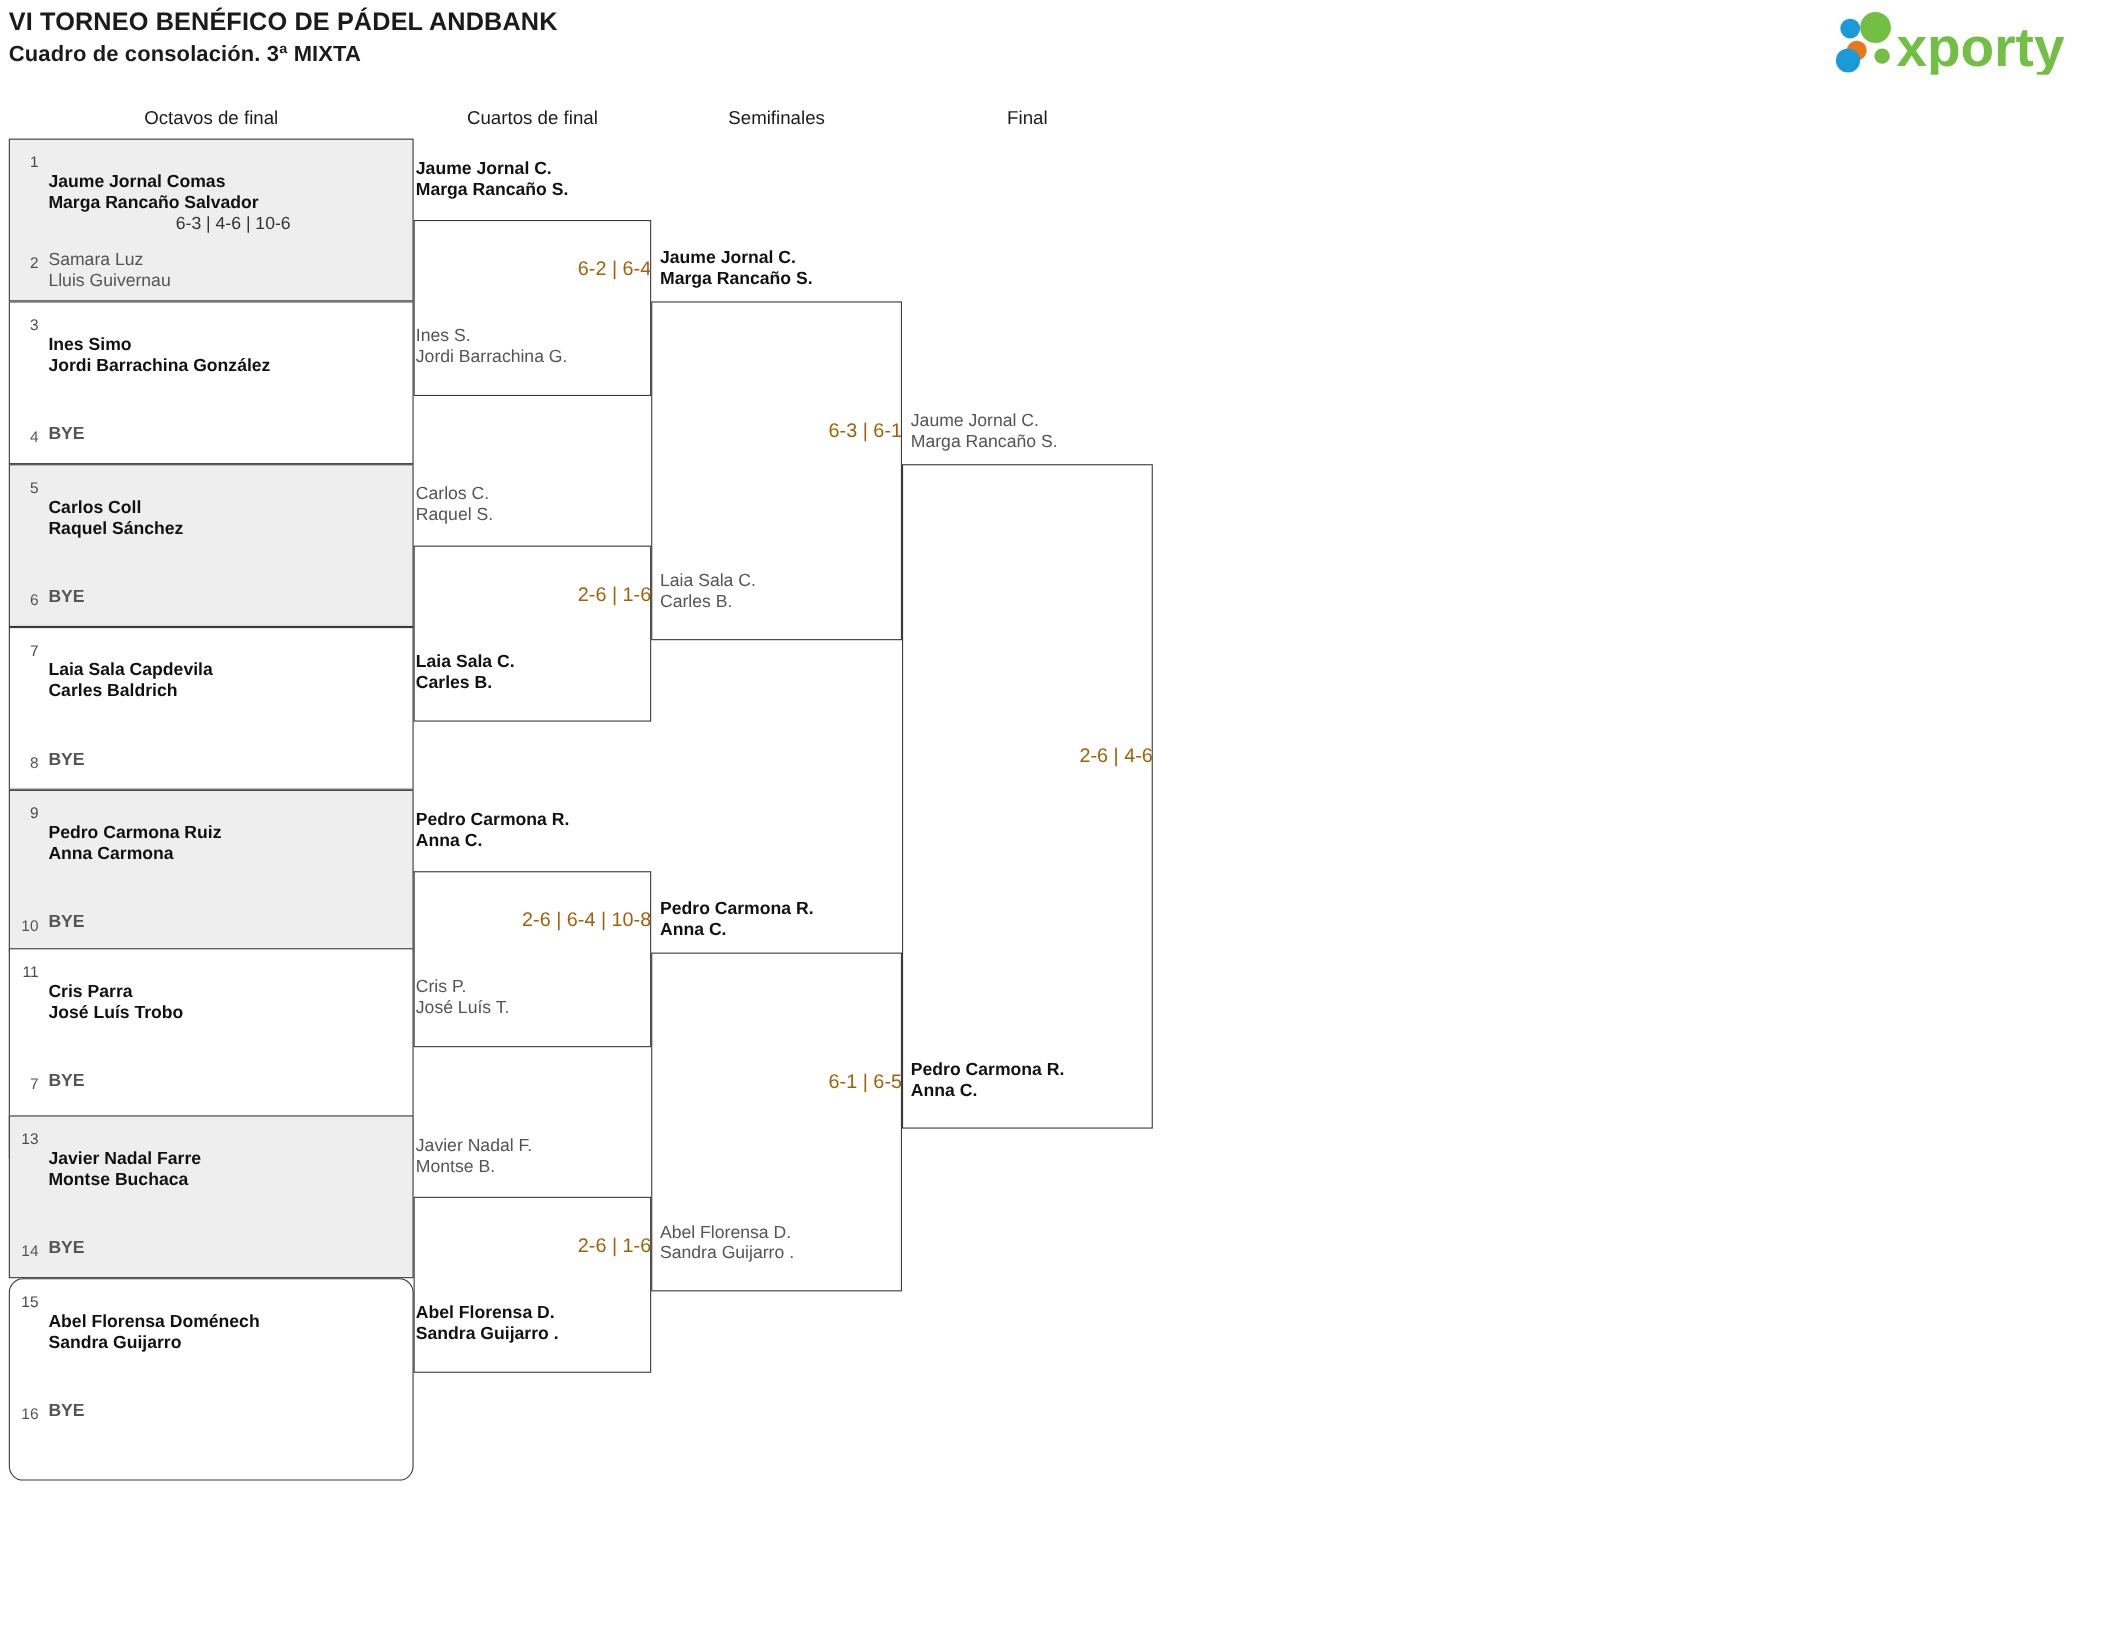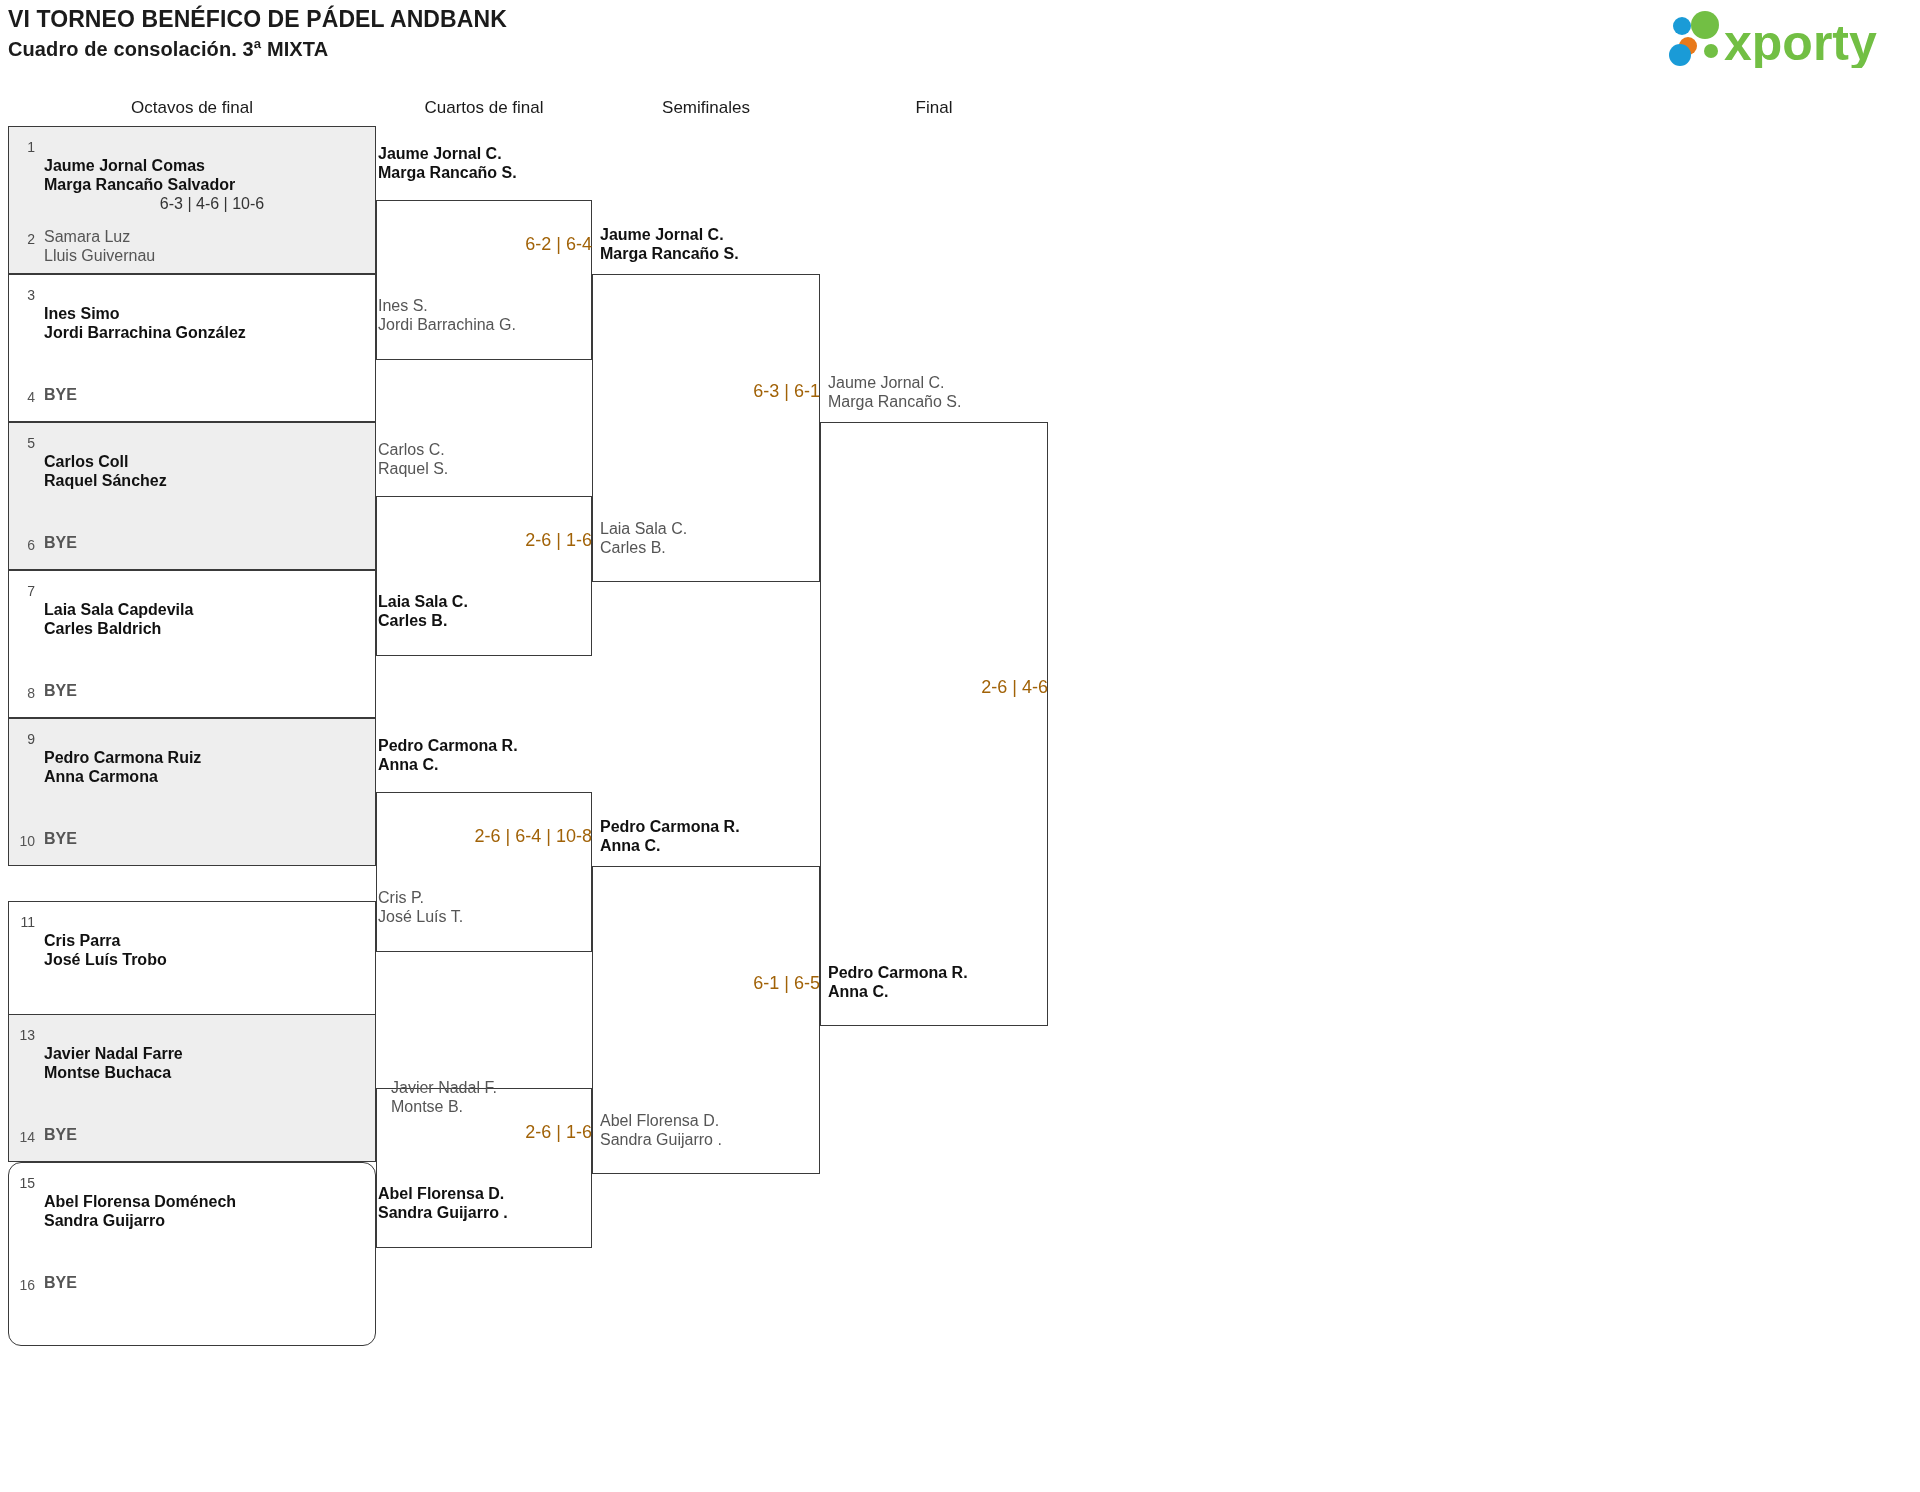--- a/index.html
+++ b/index.html
@@ -177,21 +177,21 @@
     </div>
     <div class="seedrow loser bye" style="top:110px;">
       <div class="seed">10</div>
       <div class="players">
         <div class="p">BYE</div>
       </div>
     </div>
   </div>
   <div class="r1-score" style="top:787px;"></div>
 
-  <div class="r1-cell topline bottomline" style="top:901px;height:191px;">
+  <div class="r1-cell topline bottomline" style="top:862px;height:191px;">
     <div class="seedrow winner" style="top:8px;">
       <div class="seed">11</div>
       <div class="players">
         <div class="p">Cris Parra</div>
         <div class="p">José Luís Trobo</div>
       </div>
     </div>
     <div class="seedrow loser bye" style="top:110px;">
       <div class="seed">7</div>
       <div class="players">
@@ -262,21 +262,21 @@
     <div>Pedro Carmona R.</div>
     <div>Anna C.</div>
   </div>
   <div class="mlabel loser" style="left:378px;top:888px;">
     <div>Cris P.</div>
     <div>José Luís T.</div>
   </div>
   <div class="mscore" style="left:376px;top:826px;width:216px;">2-6 | 6-4 | 10-8</div>
 
   <div class="mbox" style="left:376px;top:1088px;width:216px;height:160px;"></div>
-  <div class="mlabel loser" style="left:391px;top:1032px;margin-top:46px;">
+  <div class="mlabel loser" style="left:378px;top:1032px;">
     <div>Javier Nadal F.</div>
     <div>Montse B.</div>
   </div>
   <div class="mlabel winner" style="left:378px;top:1184px;">
     <div>Abel Florensa D.</div>
     <div>Sandra Guijarro .</div>
   </div>
   <div class="mscore" style="left:376px;top:1122px;width:216px;">2-6 | 1-6</div>
 
   <div class="mbox" style="left:592px;top:274px;width:228px;height:308px;"></div>

